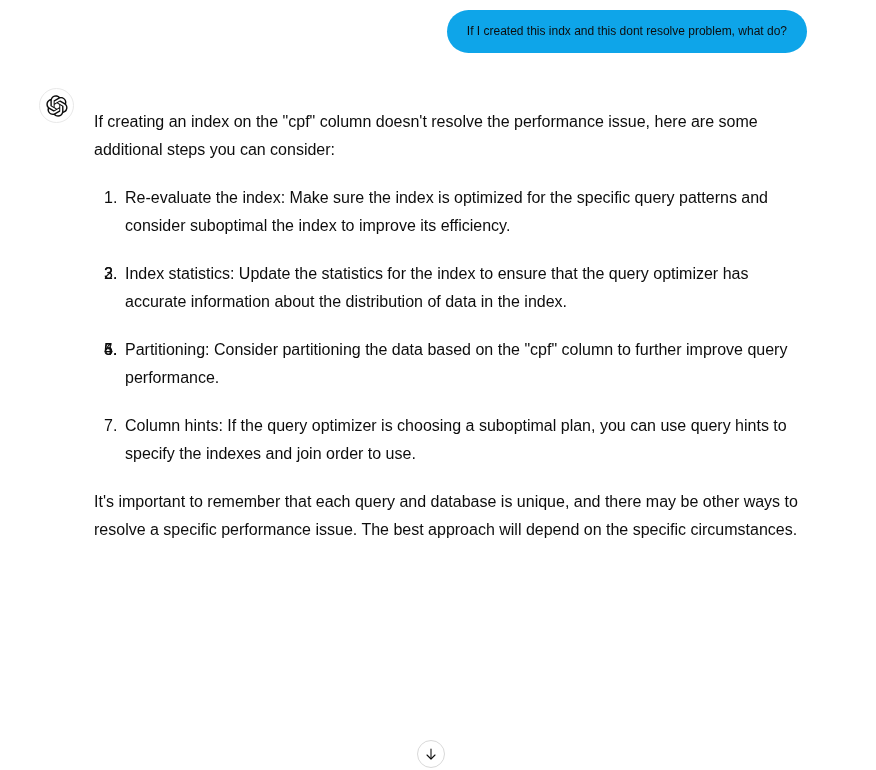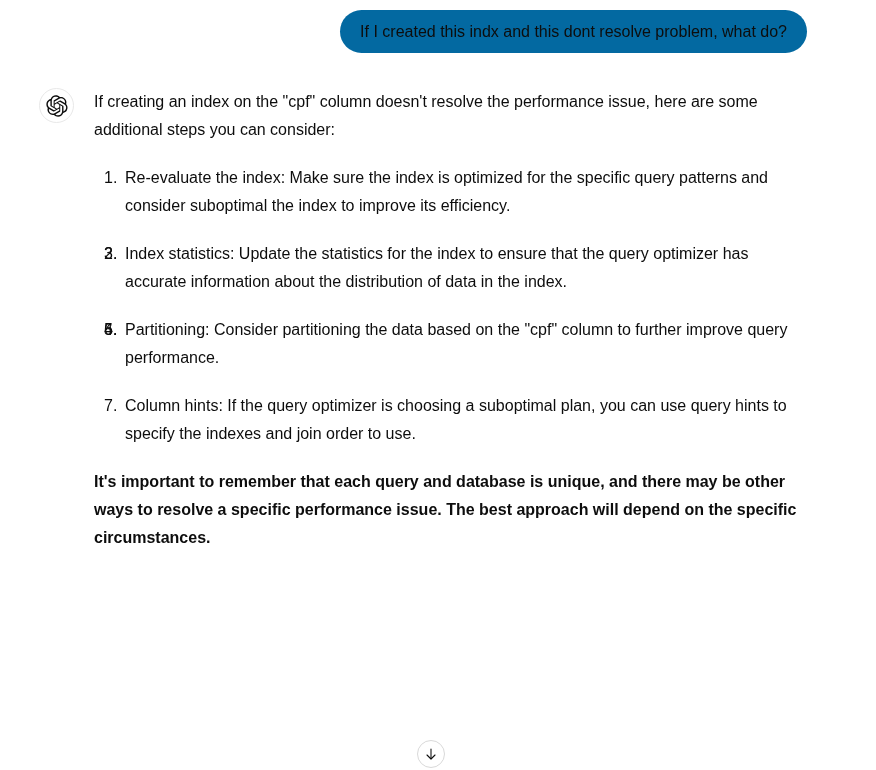--- a/index.html
+++ b/index.html
@@ -11,24 +11,24 @@
     color: #0d0d0d;
     position: relative;
     overflow: hidden;
   }
   .user-row {
     display: flex;
     justify-content: flex-end;
     padding: 10px 69px 0 0;
   }
   .user-bubble {
-    background: #0369a1;
+    background: #0ea5e9;
     border-radius: 24px;
     padding: 12px 20px;
-    font-size: 16px;
+    font-size: 12px;
     line-height: 19px;
     max-width: 620px;
     box-sizing: border-box;
   }
   .assistant-row {
     display: flex;
     align-items: flex-start;
     margin-top: 35px;
     padding: 0 56px 0 39px;
   }
@@ -43,39 +43,40 @@
     justify-content: center;
     box-sizing: border-box;
     flex-shrink: 0;
   }
   .avatar svg { width: 22px; height: 22px; display: block; }
   .assistant-content {
     margin-left: 20px;
     font-size: 16px;
     line-height: 28px;
     width: 712px;
+    margin-top: 20px;
   }
   .assistant-content p { margin: 0; }
   ol.suggestions {
     list-style: none;
     margin: 20px 0;
     padding: 0;
   }
   ol.suggestions li {
     position: relative;
     padding-left: 31px;
     margin-bottom: 20px;
   }
   ol.suggestions li:last-child { margin-bottom: 0; }
   ol.suggestions li .li-number {
     position: absolute;
     left: 10px;
     top: 0;
   }
-  .closing { margin-top: 20px; font-weight: bold; }
+  .closing { margin-top: 20px; }
   .scroll-btn {
     position: absolute;
     left: 417px;
     top: 740px;
     width: 28px;
     height: 28px;
     border-radius: 50%;
     background: #ffffff;
     border: 1px solid #d9d9d9;
     display: flex;

